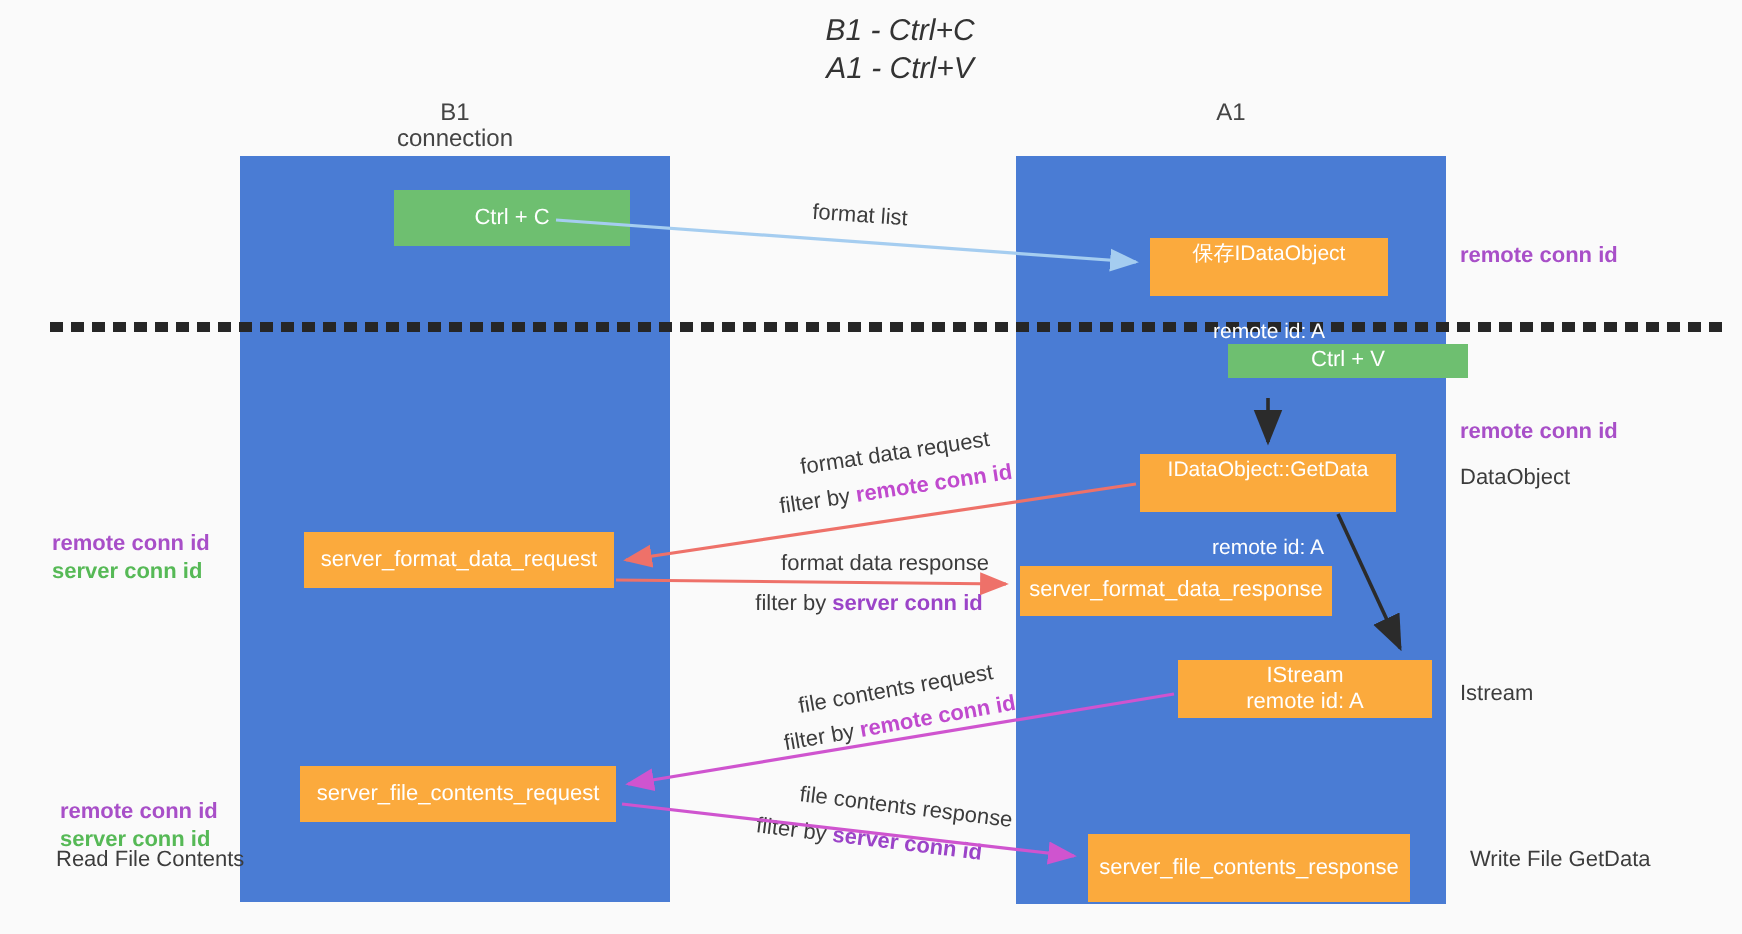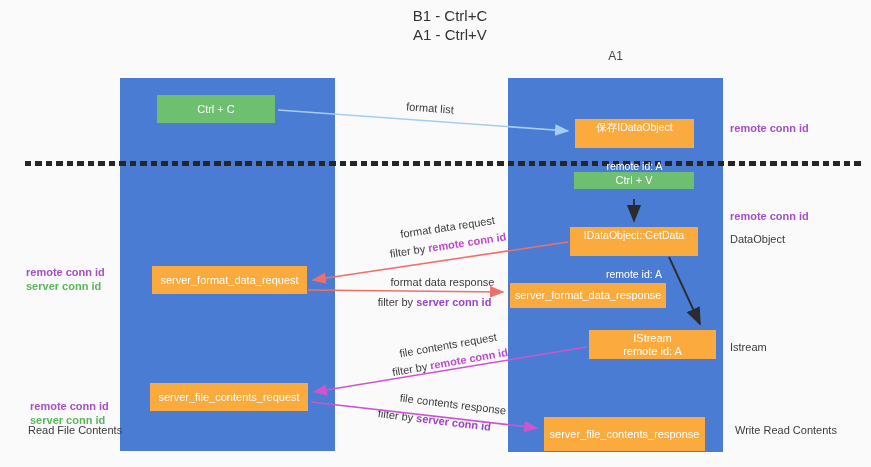--- a/index.html
+++ b/index.html
@@ -11,43 +11,47 @@
   *{margin:0;padding:0;box-sizing:border-box;}
   html,body{background:#fafafa;}
   .stage{position:relative;width:871px;height:467px;background:#fafafa;overflow:hidden;
     font-family:"Liberation Sans",sans-serif;color:var(--ink);}
   .abs{position:absolute;}
   .title{width:300px;text-align:center;font-size:15px;line-height:19px;color:#333;}
   .colrect{background:var(--column-blue);}
   .colhead{width:215px;text-align:center;font-size:12px;line-height:13px;color:#444;}
   .box{display:flex;flex-direction:column;align-items:center;justify-content:center;
     color:#fff;font-size:11px;line-height:13px;text-align:center;}
-  .green{background:var(--box-green);}
+  .green{background:var(--box-green);margin-left:40px;}
   .orange{background:var(--box-orange);}
   .box .small{font-size:10.5px;margin-top:26px;}
   .dashline{background:repeating-linear-gradient(90deg,#262626 0 6.5px,transparent 6.5px 10.5px);}
   .flowlbl{font-size:11px;text-align:center;color:#3c3c3c;white-space:nowrap;}
   .sidelbl{font-size:11px;white-space:nowrap;color:#3c3c3c;}
   .bold-purple{color:var(--purple-text);font-weight:bold;}
   .bold-green{color:var(--green-text);font-weight:bold;}
   .inline-magenta{color:var(--inline-magenta);font-weight:bold;}
   .inline-purple{color:var(--inline-purple);font-weight:bold;}
   .pair{line-height:14px;font-size:11px;}
   svg.overlay{position:absolute;left:0;top:0;pointer-events:none;}
 </style>
 </head>
 <body>
 
 <div class="stage">
 
-  <div class="abs title" style="left:300px;top:6px;">
+  <div class="abs title" style="left:300px;top:6px;font-style:italic;">
     <div>B1 - Ctrl+C</div>
     <div>A1 - Ctrl+V</div>
   </div>
 
+  <div class="abs colhead" style="left:120px;top:50px;">
+    <div>B1</div>
+    <div>connection</div>
+  </div>
   <div class="abs colhead" style="left:508px;top:50px;">
     <div>A1</div>
   </div>
 
   <div class="abs colrect" style="left:120px;top:78px;width:215px;height:373px;"></div>
   <div class="abs colrect" style="left:508px;top:78px;width:215px;height:374px;"></div>
 
   <div class="abs dashline" style="left:25px;top:161px;width:838px;height:4.5px;"></div>
 
   <div class="abs box green" style="left:157px;top:95px;width:118px;height:28px;">
@@ -86,21 +90,21 @@
   </div>
 
   <div class="abs box orange" style="left:544px;top:417px;width:161px;height:34px;">
     <div>server_file_contents_response</div>
   </div>
 
   <div class="abs sidelbl bold-purple" style="left:730px;top:122px;">remote conn id</div>
   <div class="abs sidelbl bold-purple" style="left:730px;top:210px;">remote conn id</div>
   <div class="abs sidelbl" style="left:730px;top:233px;">DataObject</div>
   <div class="abs sidelbl" style="left:730px;top:341px;">Istream</div>
-  <div class="abs sidelbl" style="left:735px;top:424px;">Write Read Contents</div>
+  <div class="abs sidelbl" style="left:735px;top:424px;">Write File GetData</div>
 
   <div class="abs pair" style="left:26px;top:265px;">
     <div class="bold-purple">remote conn id</div>
     <div class="bold-green">server conn id</div>
   </div>
   <div class="abs sidelbl" style="left:28px;top:380px;margin-top:44px;">Read File Contents</div>
   <div class="abs pair" style="left:30px;top:399px;">
     <div class="bold-purple">remote conn id</div>
     <div class="bold-green">server conn id</div>
   </div>

